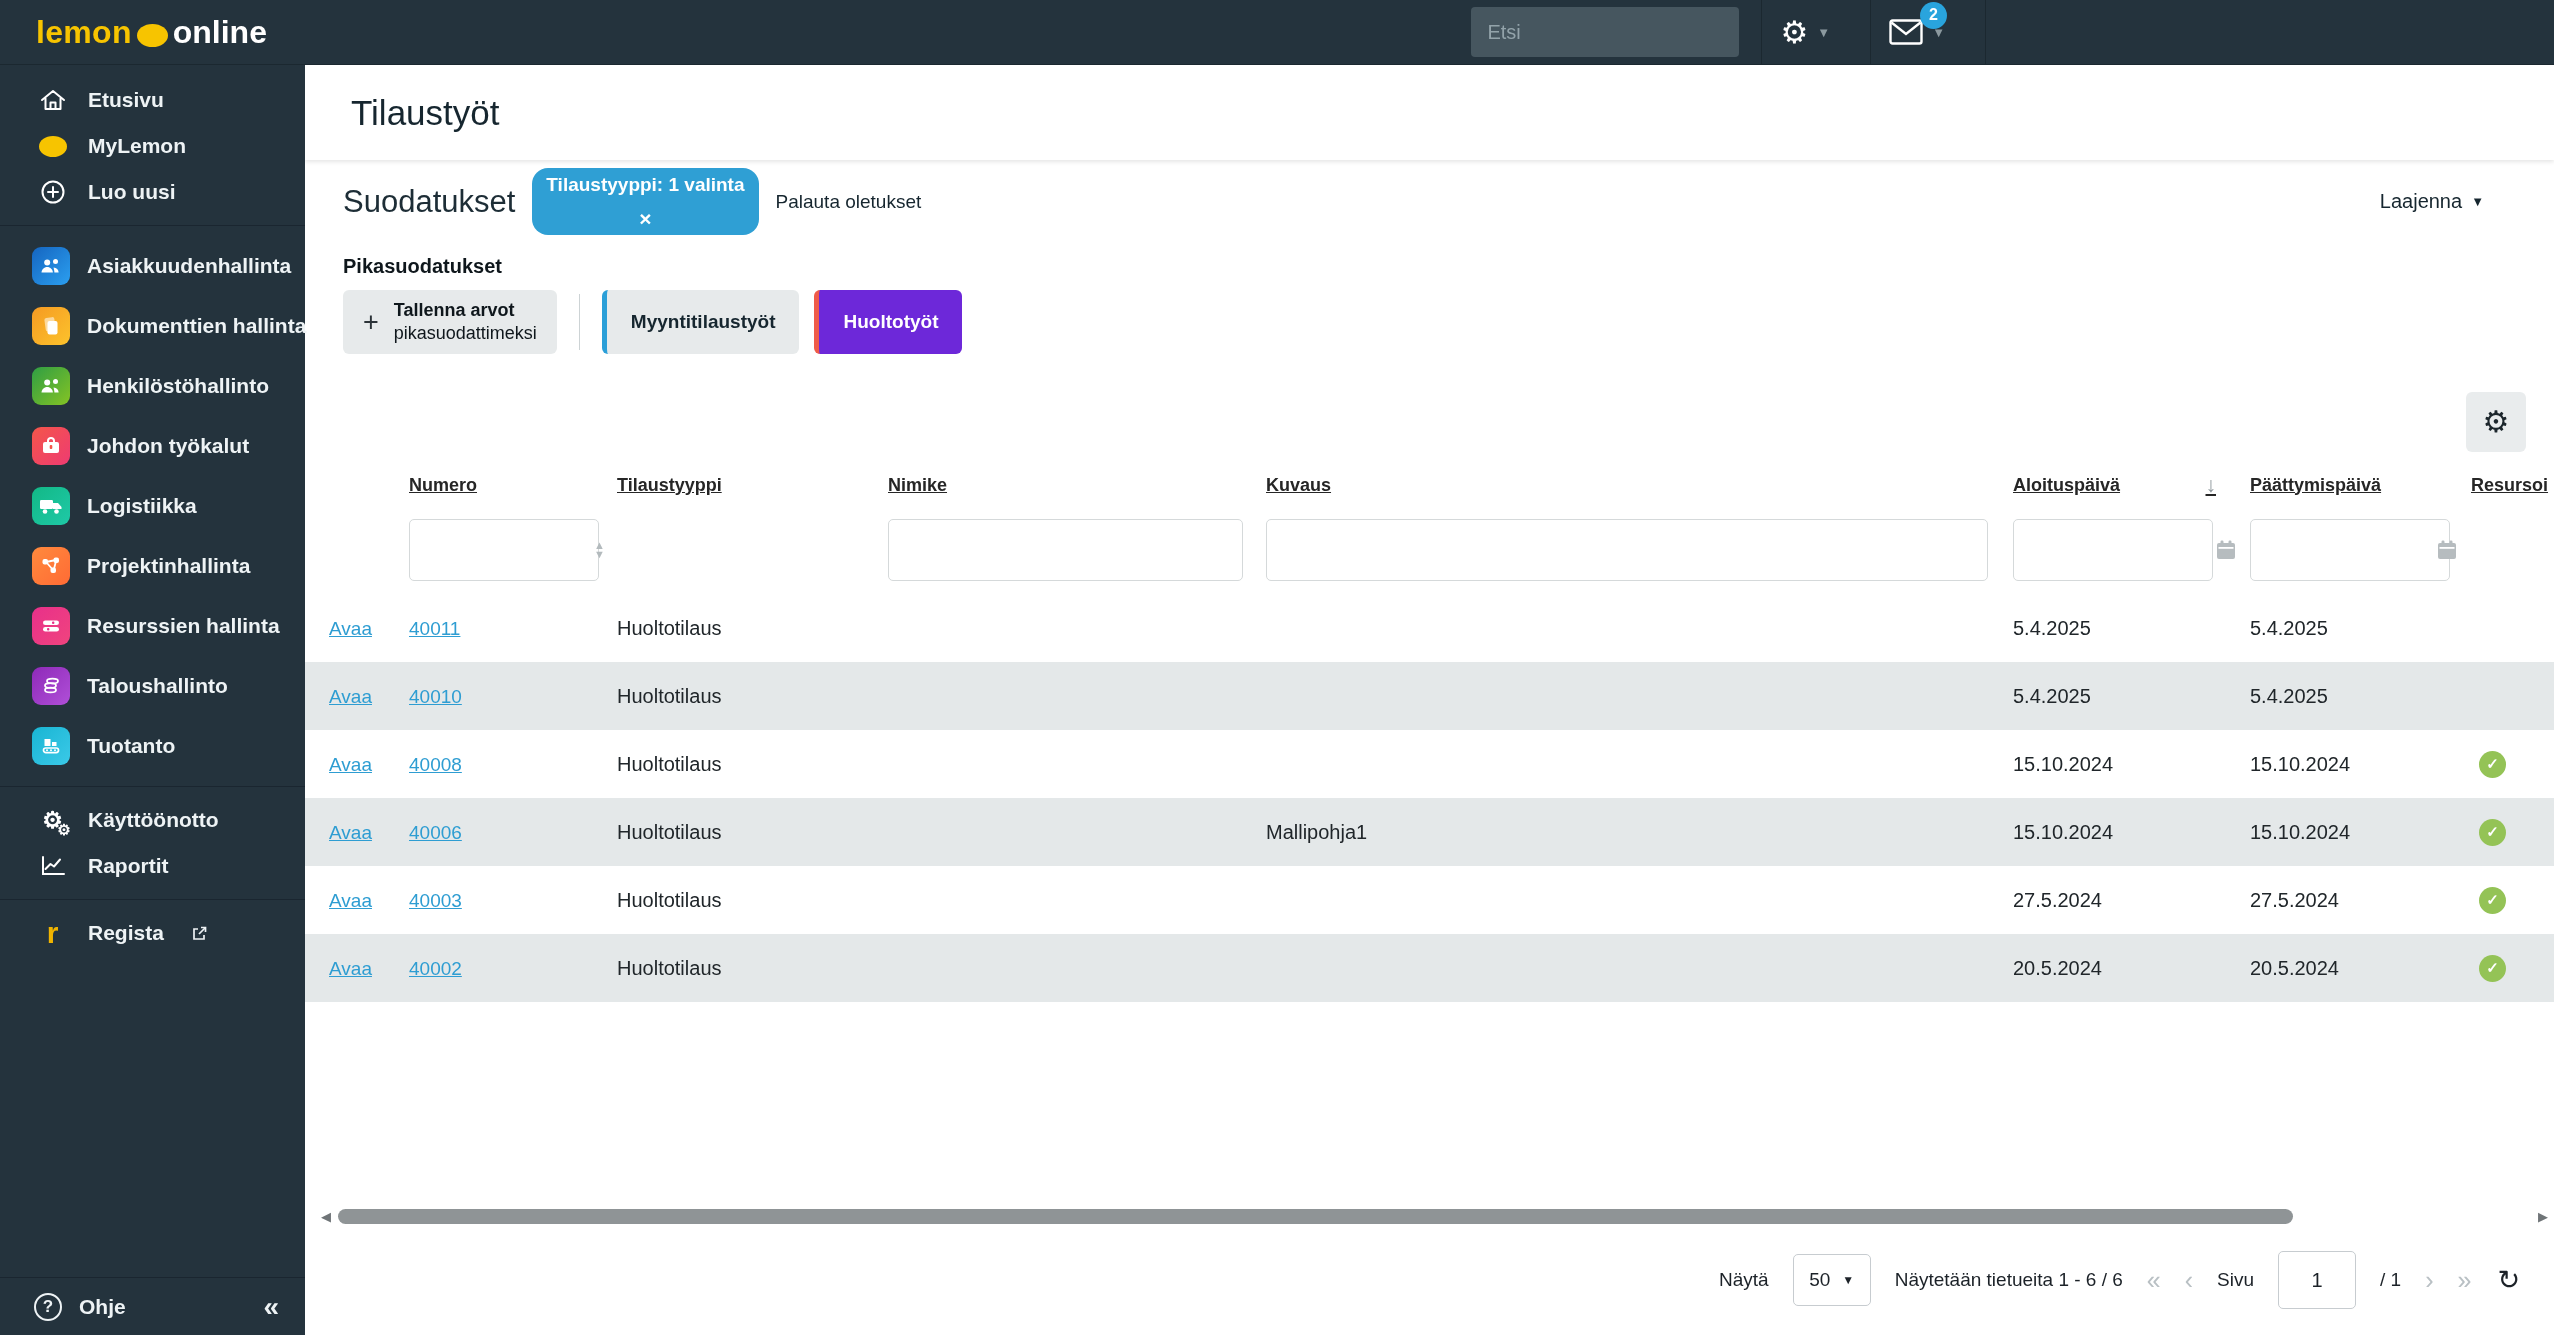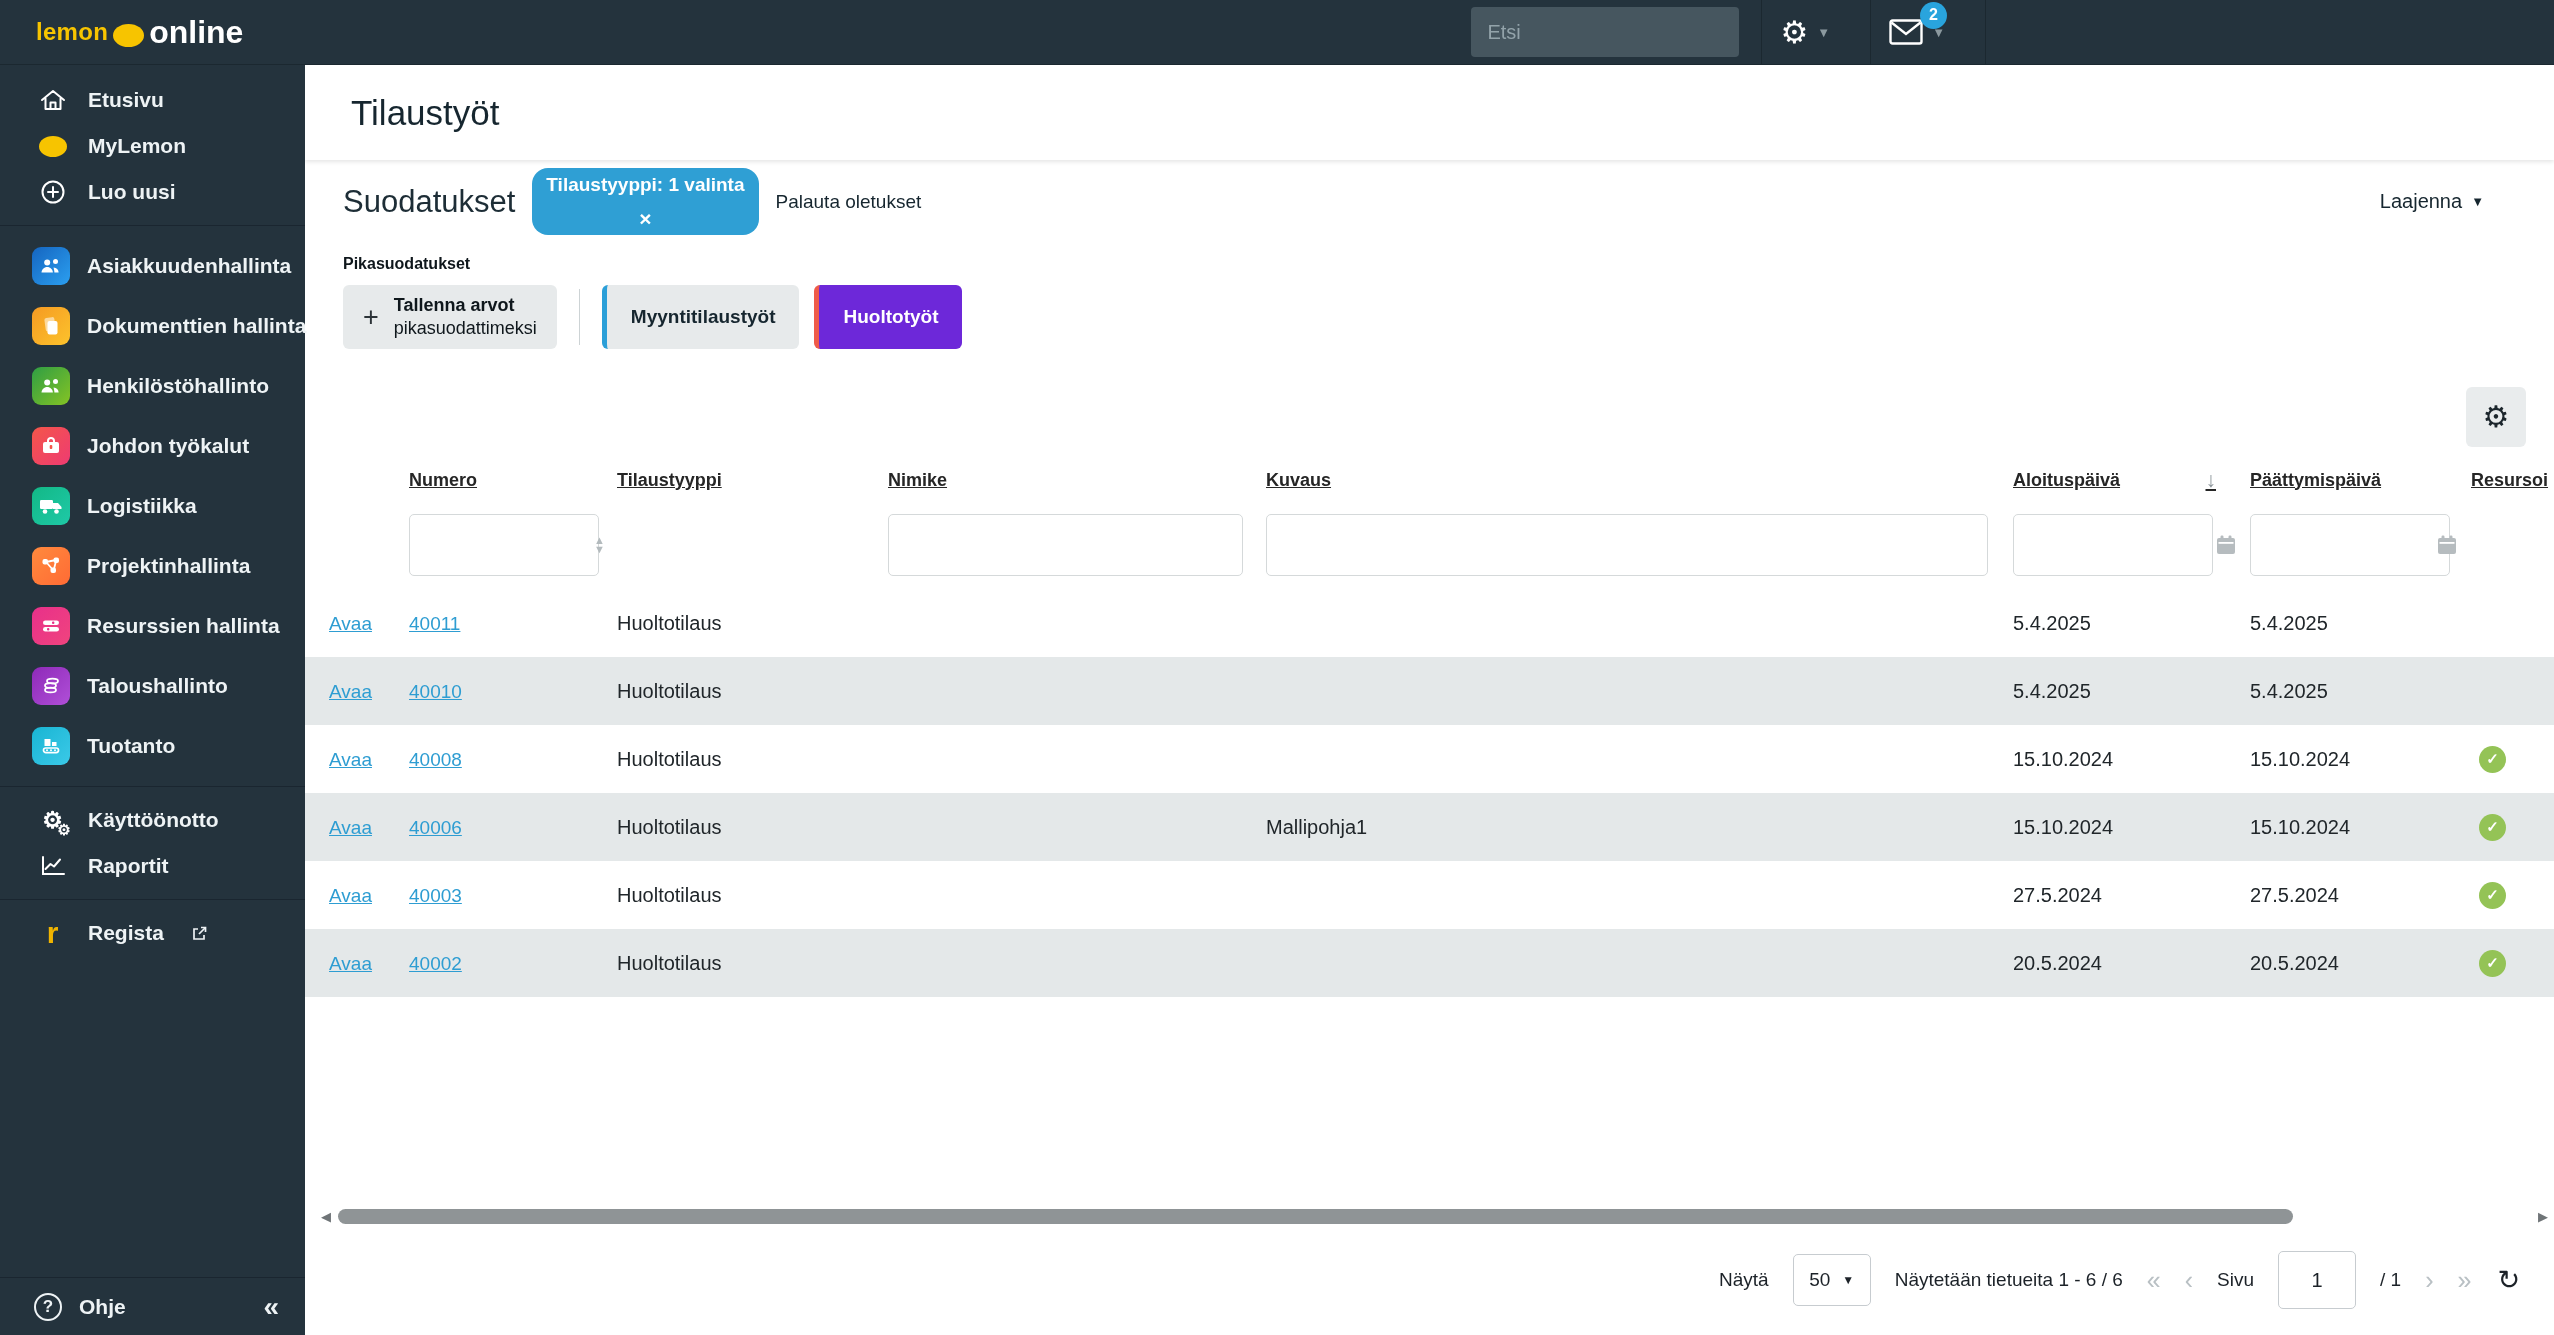--- a/index.html
+++ b/index.html
@@ -5,21 +5,21 @@
   * { box-sizing:border-box; }
   html,body { margin:0; padding:0; }
   body {
     width:2554px; height:1335px; overflow:hidden; position:relative;
     font-family:"Liberation Sans", sans-serif; background:#fff; color:#20262a;
   }
   
   .topbar { position:absolute; top:0; left:0; width:2554px; height:65px; background:#24333d;
             display:flex; align-items:center; z-index:6; border-bottom:1px solid #1b2830; }
   .logo { width:305px; padding-left:36px; display:flex; align-items:center; cursor:pointer; }
-  .logo .lm { color:#f7c400; font-size:24px; font-weight:bold; letter-spacing:.3px; }
+  .logo .lm { color:#f7c400; font-size:32px; font-weight:bold; letter-spacing:.3px; }
   .logo .dot { width:31px; height:23px; background:#f7c400; border-radius:50%; margin:6px 5px 0 5px; }
   .logo .on { color:#fff; font-size:32px; font-weight:bold; }
   .search-box { margin-left:auto; width:268px; height:50px; background:#46565f; border:none;
                 border-radius:4px; padding:0 16px; color:#d7e0e4; font-size:20px; outline:none; }
   .search-box::placeholder { color:#93a3aa; }
   .tb-div { width:1px; height:65px; background:#1b2830; margin-left:22px; }
   .tb-sec { display:flex; align-items:center; padding:0 18px; height:65px; cursor:pointer; position:relative; }
   .tb-caret { color:#8b999f; font-size:13px; margin-left:9px; }
   .gear-glyph { color:#fff; font-size:31px; line-height:1; }
   .badge { position:absolute; top:2px; right:16px; width:27px; height:27px; border-radius:50%;
@@ -55,21 +55,21 @@
   .filters { padding:8px 46px 0 38px; }
   .f-row1 { display:flex; align-items:center; gap:17px; }
   .f-title { font-size:31px; color:#1d2d36; }
   .chip { background:#2f9fd4; color:#fff; font-size:19px; font-weight:600; border-radius:16px;
           padding:6px 14px; display:flex; align-items:center; gap:12px; cursor:pointer;flex-direction:column; }
   .chip-x { font-size:21px; line-height:1; cursor:pointer; }
   .reset-link { font-size:19px; color:#16262f; cursor:pointer; }
   .expand { margin-left:auto; font-size:20px; color:#16262f; display:flex; align-items:center;
             gap:9px; padding-right:24px; cursor:pointer; }
   .expand .car { font-size:13px; }
-  .f-sub { font-size:16px; font-weight:bold; color:#0f171c; margin-top:20px; }
+  .f-sub { font-size:20px; font-weight:bold; color:#0f171c; margin-top:20px; }
   .f-buttons { display:flex; align-items:center; gap:15px; margin-top:12px; }
   .save-btn { background:#e7eaeb; border-radius:6px; height:64px; display:flex; align-items:center;
               gap:15px; padding:0 20px; cursor:pointer; }
   .save-plus { font-size:27px; color:#2c3338; font-weight:400; }
   .save-text { font-size:18px; line-height:1.3; color:#0f171c; }
   .save-text .l1 { font-weight:bold; }
   .vdiv { width:1px; height:56px; background:#cdd3d5; margin:0 7px; }
   .qf-btn { height:64px; border-radius:6px; display:flex; align-items:center; padding:0 24px;
             font-size:19px; font-weight:bold; border-left:5px solid transparent; cursor:pointer; }
   .qf-myynti { background:#e7eaeb; color:#16262f; border-left-color:#2b9fd8; }

